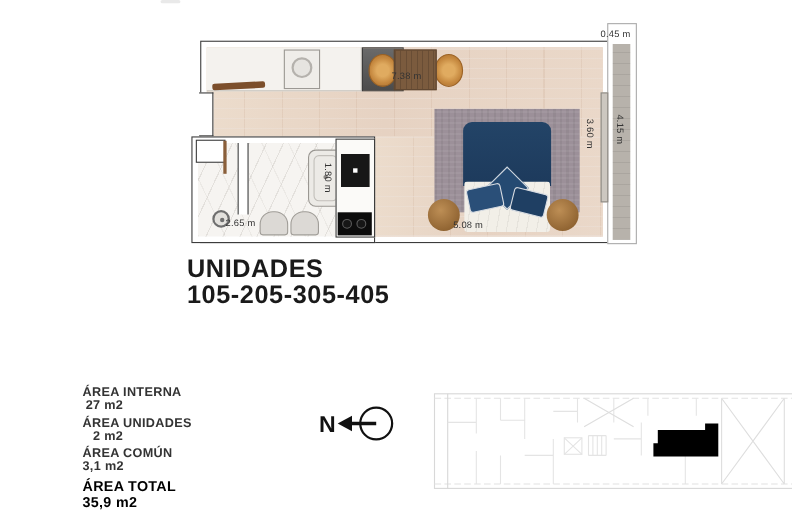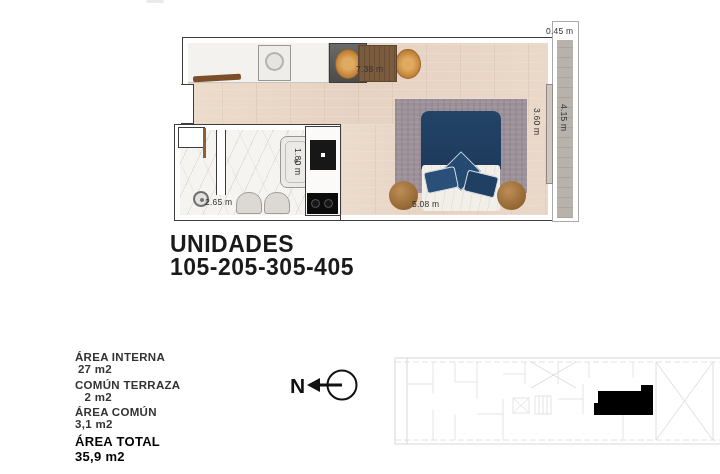--- a/index.html
+++ b/index.html
@@ -117,21 +117,21 @@
     <div class="title-line">105-205-305-405</div>
   </div>
 
   <div class="abs" style="left:75px;top:339px;width:180px;">
     <div style="height:12px;"></div>
     <div class="sum-row">
       <span class="lbl">ÁREA INTERNA</span>
       <span class="val">27 m2</span>
     </div>
     <div class="sum-row">
-      <span class="lbl">COMÚN TERRAZA</span>
+      <span class="lbl">ÁREA UNIDADES</span>
       <span class="val">2 m2</span>
     </div>
     <div class="sum-row">
       <span class="lbl">ÁREA COMÚN</span>
       <span class="val">3,1 m2</span>
     </div>
     <div class="sum-row total">
       <span class="lbl">ÁREA TOTAL</span>
       <span class="val">35,9 m2</span>
     </div>

